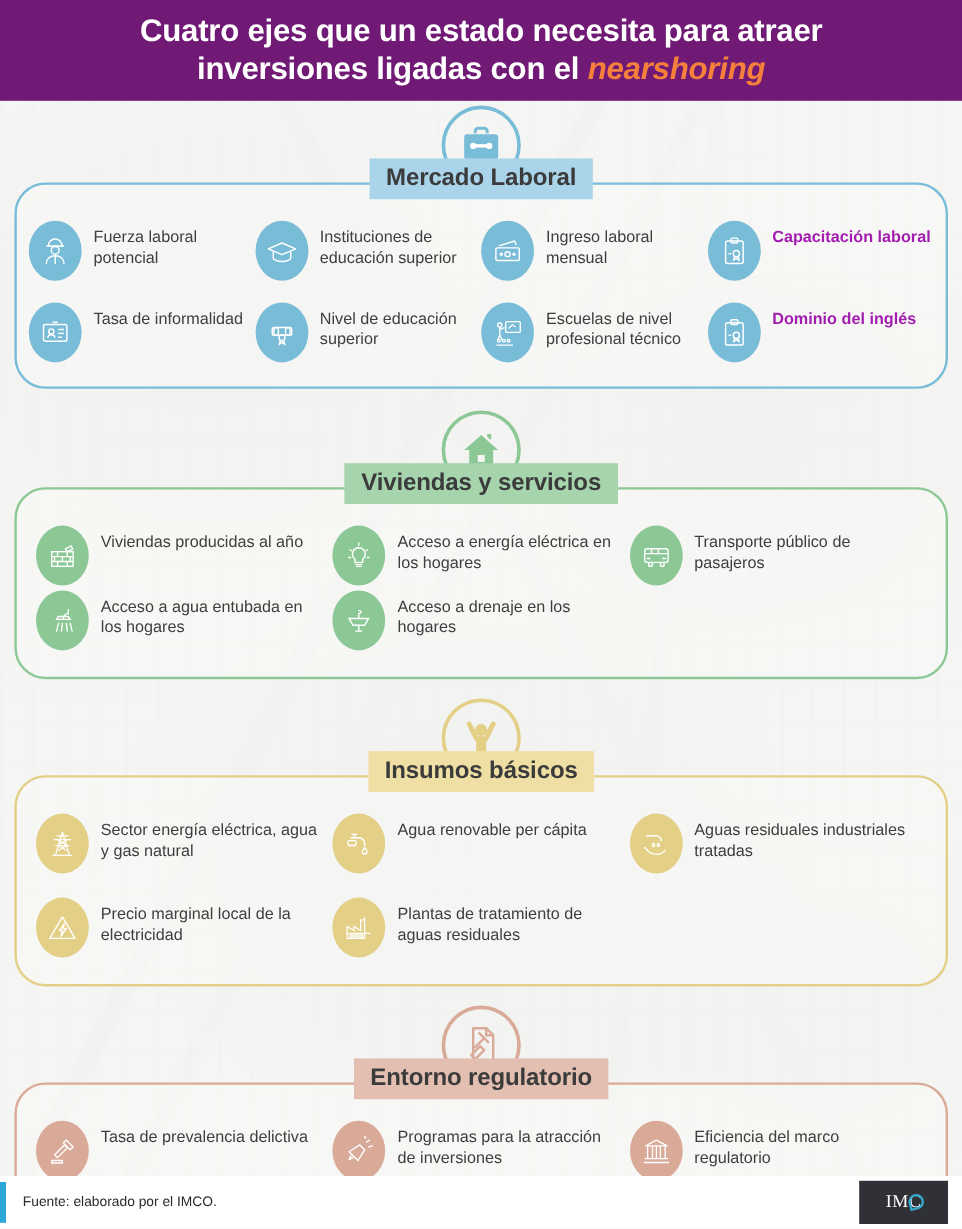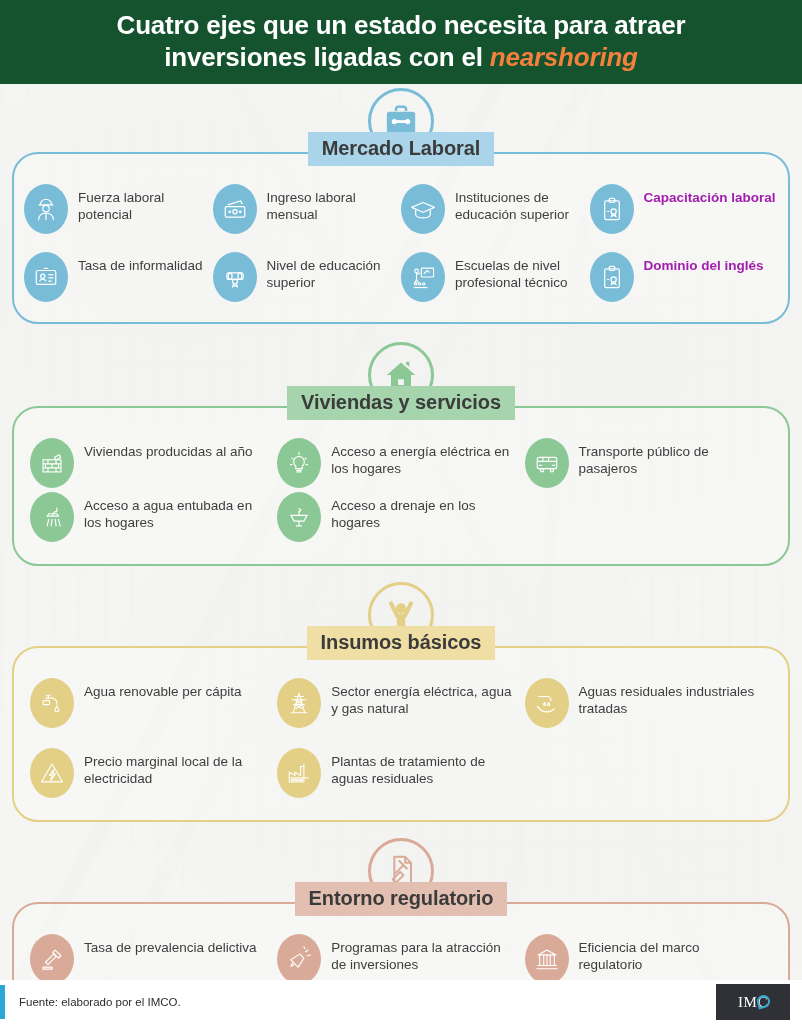--- a/index.html
+++ b/index.html
@@ -37,21 +37,21 @@
   .bg-veil {
     position: absolute;
     left: 0; top: 84px; right: 0; bottom: 44px;
     background: rgba(247,247,246,.74);
   }
 
   
   .header {
     position: relative;
     height: 84px;
-    background: #14532d;
+    background: #701a75;
     display: flex; align-items: center; justify-content: center;
     z-index: 6;
   }
   .header h1 {
     color: #ffffff;
     font-size: 26px;
     font-weight: bold;
     line-height: 1.22;
     text-align: center;
     letter-spacing: -.2px;
@@ -248,39 +248,39 @@
                 <circle cx="16" cy="15.5" r="4"></circle>
                 <path d="M7 29c0-5 4-8 9-8s9 3 9 8"></path>
                   <path d="M16 21v8"></path>
               </svg>
             </span>
             <span class="lbl">Fuerza laboral potencial</span>
           </div>
 
           <div class="item">
             <span class="ico">
+              <svg viewBox="0 0 32 32" fill="none" stroke="#fff" stroke-width="1.5" stroke-linejoin="round">
+                <path d="M16 8L2 14l14 6 14-6z"></path>
+                <path d="M7 17v6c0 2.2 4 4 9 4s9-1.8 9-4v-6"></path>
+              </svg>
+            </span>
+            <span class="lbl">Instituciones de educación superior</span>
+          </div>
+
+          <div class="item">
+            <span class="ico">
               <svg viewBox="0 0 32 32" fill="none" stroke="#fff" stroke-width="1.5">
                 <rect x="4" y="13" width="24" height="13" rx="1.5"></rect>
                 <circle cx="16" cy="19.5" r="2.6"></circle>
                   <circle cx="9.5" cy="19.5" r="1"></circle>
                   <circle cx="22.5" cy="19.5" r="1"></circle>
                 <path d="M7 11l16-5 2 4" stroke-linejoin="round"></path>
               </svg>
             </span>
             <span class="lbl">Ingreso laboral mensual</span>
-          </div>
-
-          <div class="item">
-            <span class="ico">
-              <svg viewBox="0 0 32 32" fill="none" stroke="#fff" stroke-width="1.5" stroke-linejoin="round">
-                <path d="M16 8L2 14l14 6 14-6z"></path>
-                <path d="M7 17v6c0 2.2 4 4 9 4s9-1.8 9-4v-6"></path>
-              </svg>
-            </span>
-            <span class="lbl">Instituciones de educación superior</span>
           </div>
 
           <div class="item">
             <span class="ico">
               <svg viewBox="0 0 32 32" fill="none" stroke="#fff" stroke-width="1.5">
                 <rect x="7" y="6" width="18" height="23" rx="2"></rect>
                 <rect x="12.5" y="3" width="7" height="5" rx="1.4"></rect>
                 <circle cx="18" cy="19" r="3.2"></circle>
                   <path d="M16.3 21.7l-1 3.6 2.7-1.6 2.7 1.6-1-3.6"></path>
                 <path d="M10 19h2.5"></path>
@@ -441,40 +441,40 @@
         </div>
         <div class="chip-row">
           <div class="chip">Insumos básicos</div>
         </div>
       </div>
       <div class="card">
         <div class="grid">
 
           <div class="item">
             <span class="ico">
+              <svg viewBox="0 0 32 32" fill="none" stroke="#fff" stroke-width="1.3">
+                <path d="M16 4l-7 24M16 4l7 24"></path>
+                <path d="M7 12h18M9 18h14M6 28h20"></path>
+                <path d="M11 12l10 6M21 12l-10 6M12 18l8 5M20 18l-8 5"></path>
+                <path d="M10 8h12"></path>
+              </svg>
+            </span>
+            <span class="lbl">Sector energía eléctrica, agua y gas natural</span>
+          </div>
+
+          <div class="item">
+            <span class="ico">
               <svg viewBox="0 0 32 32" fill="none" stroke="#fff" stroke-width="1.4" stroke-linecap="round">
                 <path d="M8 10h8a6 6 0 0 1 6 6v2"></path>
                 <rect x="5" y="13" width="8" height="5" rx="1"></rect>
                 <path d="M9 6.5h5M11.5 6.5v3.5"></path>
                 <path d="M22 20c1.6 2 2.4 3.3 2.4 4.3a2.4 2.4 0 0 1-4.8 0c0-1 .8-2.3 2.4-4.3z"></path>
               </svg>
             </span>
             <span class="lbl">Agua renovable per cápita</span>
-          </div>
-
-          <div class="item">
-            <span class="ico">
-              <svg viewBox="0 0 32 32" fill="none" stroke="#fff" stroke-width="1.3">
-                <path d="M16 4l-7 24M16 4l7 24"></path>
-                <path d="M7 12h18M9 18h14M6 28h20"></path>
-                <path d="M11 12l10 6M21 12l-10 6M12 18l8 5M20 18l-8 5"></path>
-                <path d="M10 8h12"></path>
-              </svg>
-            </span>
-            <span class="lbl">Sector energía eléctrica, agua y gas natural</span>
           </div>
 
           <div class="item">
             <span class="ico">
               <svg viewBox="0 0 32 32" fill="none" stroke="#fff" stroke-width="1.4" stroke-linecap="round">
                 <path d="M6 8h10a5 5 0 0 1 5 5"></path>
                 <path d="M13 15.5c.8 1 1.2 1.7 1.2 2.2a1.2 1.2 0 0 1-2.4 0c0-.5.4-1.2 1.2-2.2z"></path>
                 <path d="M18 15.5c.8 1 1.2 1.7 1.2 2.2a1.2 1.2 0 0 1-2.4 0c0-.5.4-1.2 1.2-2.2z"></path>
                 <path d="M6 22c2.5 3.5 6 5 10 5 4 0 7-1.5 9-4"></path>
                 <path d="M6 22l-2-2"></path>

